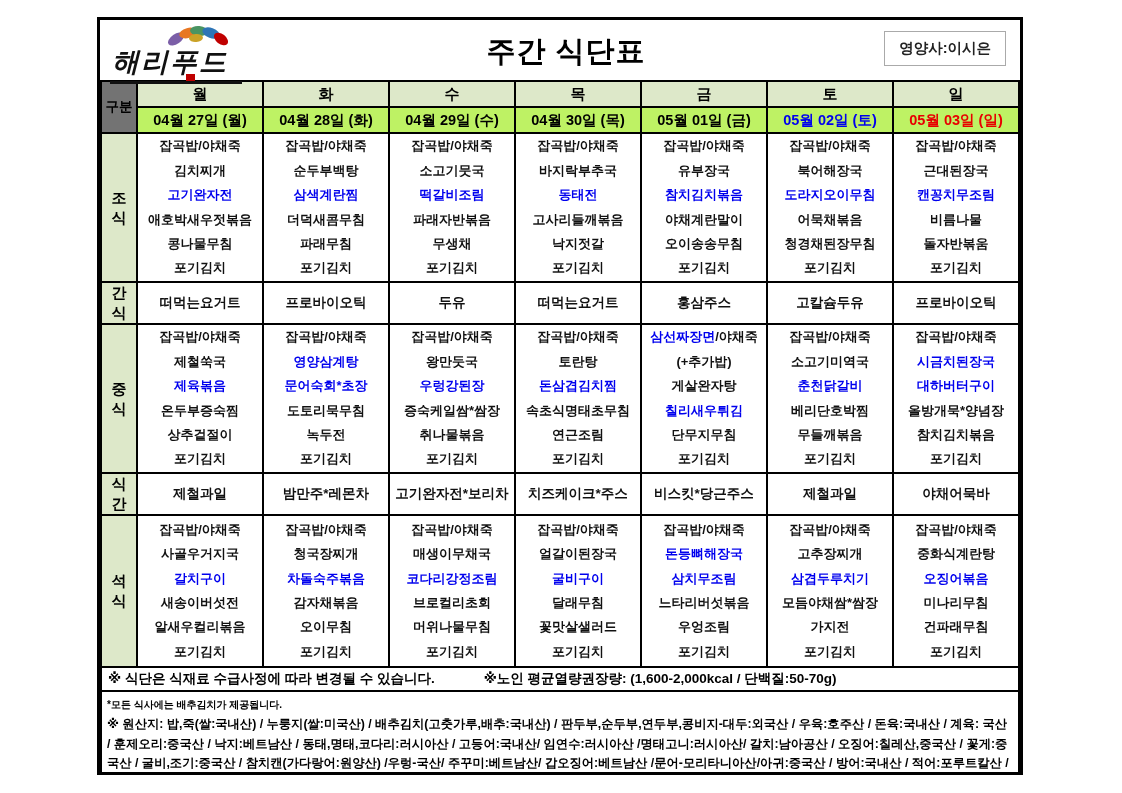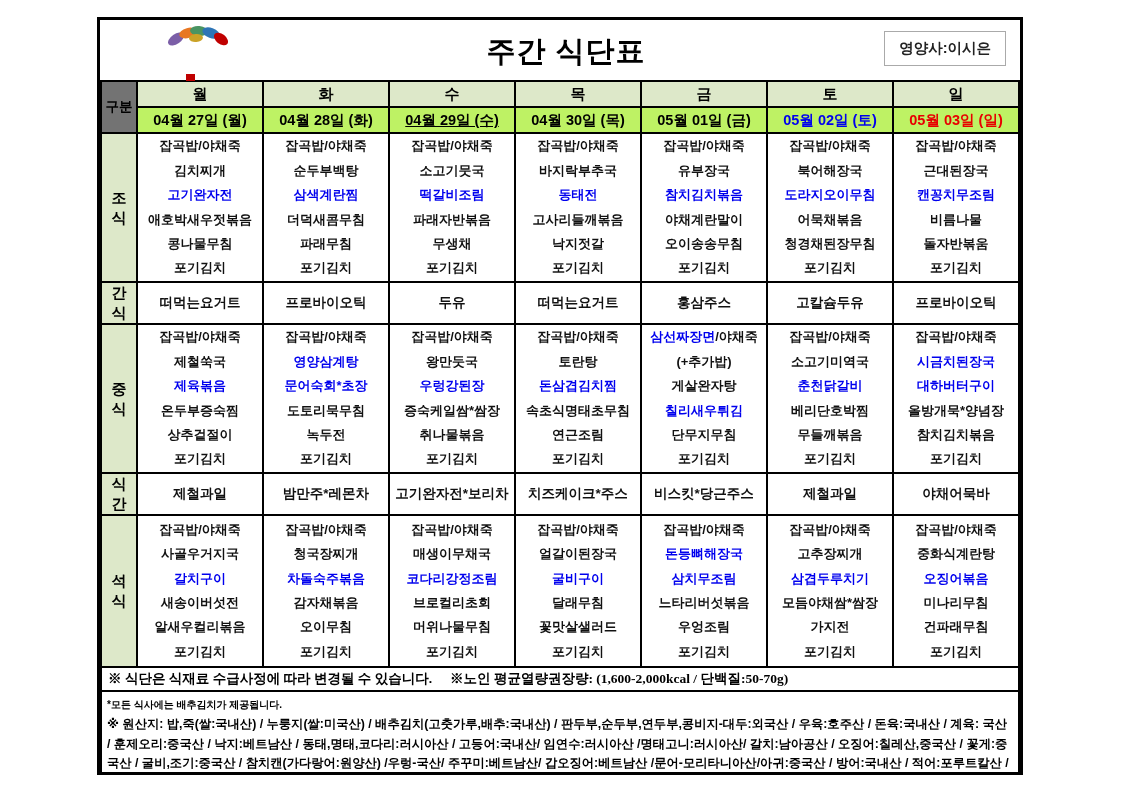--- a/index.html
+++ b/index.html
@@ -35,21 +35,21 @@
   .row-meal td { height:149px; }
   .row-dinner td { height:152px; }
   .row-single td { height:30px; }
   .row-single .meal-cell { font-size:13.5px; font-weight:700; }
   .meal-line { height:24.4px; line-height:24.4px; white-space:nowrap; overflow:hidden; }
   .row-single .meal-line { height:26px; line-height:26px; }
   .hl { color:#0000ee; font-weight:700; }
 
   
   .notice-cell { height:24px; }
-  .notice-flex { display:flex; align-items:flex-end; padding:0 6px; gap:18px;font-family:Liberation Serif, serif; }
+  .notice-flex { display:flex; align-items:flex-end; padding:0 6px; gap:49px; }
   .notice-flex span { font-size:13.5px; font-weight:700; white-space:nowrap; }
   .footnotes { text-align:left !important; vertical-align:top !important; padding:2px 5px !important; }
   .kimchi-note { font-size:10px; font-weight:700; line-height:21px; }
   .origin-text { font-size:12.3px; font-weight:700; line-height:19.5px; word-break:break-all; }
 </style>
 </head>
 <body>
 
 <div class="sheet">
   <div class="board">
@@ -57,20 +57,21 @@
     <div class="topband">
       <div class="logo">
         <svg class="logo-petals" width="64" height="24" viewBox="0 0 64 24">
           <ellipse cx="10" cy="16" rx="9" ry="5" transform="rotate(-35 10 16)" fill="#7b5ea7"></ellipse>
           <ellipse cx="22" cy="10" rx="9" ry="5" transform="rotate(-15 22 10)" fill="#e87722"></ellipse>
           <ellipse cx="33" cy="8" rx="9" ry="5" transform="rotate(5 33 8)" fill="#4a9462"></ellipse>
           <ellipse cx="45" cy="10" rx="9" ry="5" transform="rotate(20 45 10)" fill="#2e75b6"></ellipse>
           <ellipse cx="55" cy="16" rx="8" ry="5" transform="rotate(38 55 16)" fill="#c00000"></ellipse>
           <ellipse cx="30" cy="15" rx="7" ry="4" transform="rotate(-5 30 15)" fill="#caa227"></ellipse>
         </svg>
+        <div class="logo-text">해리푸드</div>
         <div class="logo-seal"></div>
       </div>
       <div class="main-title">주간 식단표</div>
       <div class="nutri-box">영양사:이시은</div>
     </div>
 
     <table class="menu">
       <colgroup>
         <col class="c-label">
           <col>
@@ -88,21 +89,21 @@
             <th class="day-head">화</th>
             <th class="day-head">수</th>
             <th class="day-head">목</th>
             <th class="day-head">금</th>
             <th class="day-head">토</th>
             <th class="day-head">일</th>
           </tr>
         <tr id="row-dates">
             <td class="date-cell" style="color: rgb(0, 0, 0);">04월 27일 (월)</td>
             <td class="date-cell" style="color: rgb(0, 0, 0);">04월 28일 (화)</td>
-            <td class="date-cell" style="color: rgb(0, 0, 0); text-decoration: underline;">04월 29일 (수)</td>
+            <td class="date-cell" style="color: rgb(0, 0, 0);">04월 29일 (수)</td>
             <td class="date-cell" style="color: rgb(0, 0, 0);">04월 30일 (목)</td>
             <td class="date-cell" style="color: rgb(0, 0, 0);">05월 01일 (금)</td>
             <td class="date-cell" style="color: rgb(0, 0, 238);">05월 02일 (토)</td>
             <td class="date-cell" style="color: rgb(232, 0, 0);">05월 03일 (일)</td>
           </tr>
       </tbody>
       <tbody id="meal-body">
           <tr class="row-meal">
             <td class="row-label">
               <div>조</div>

